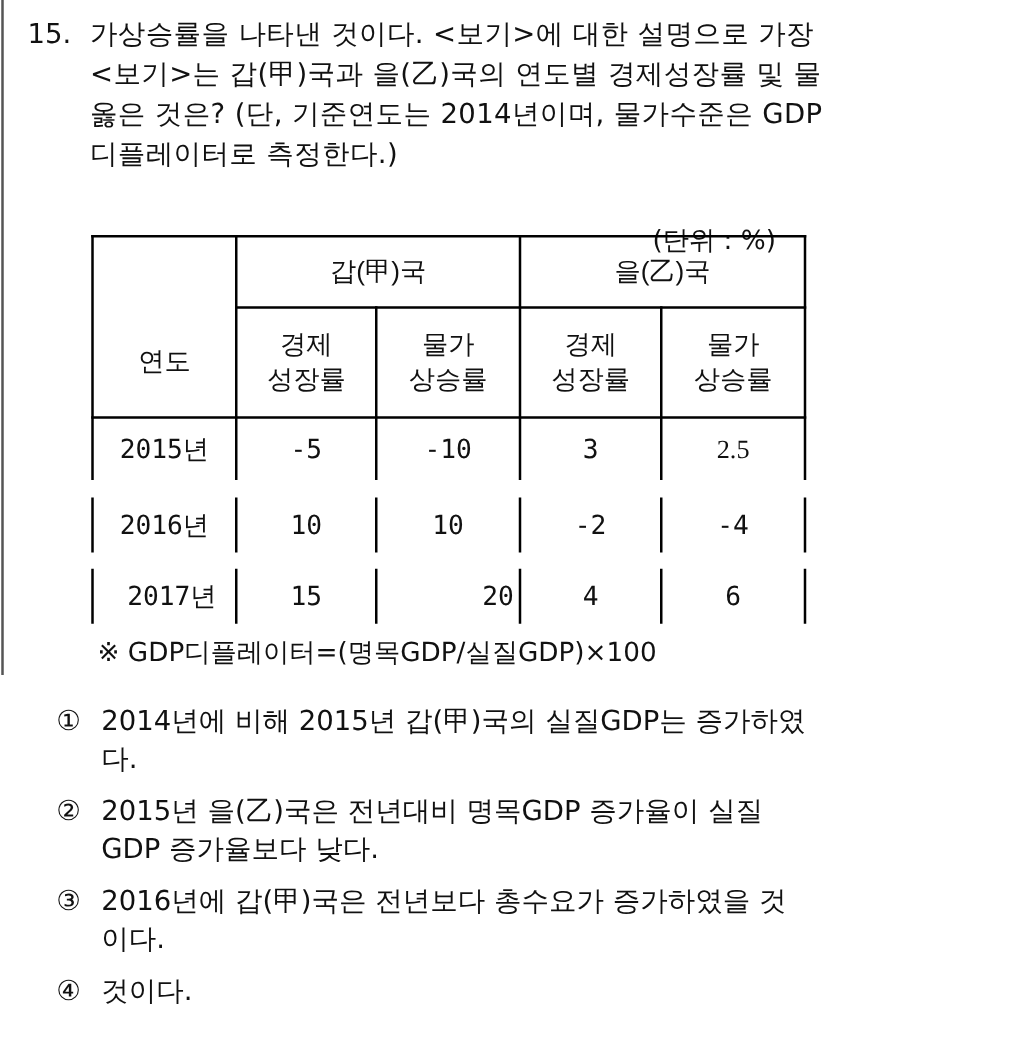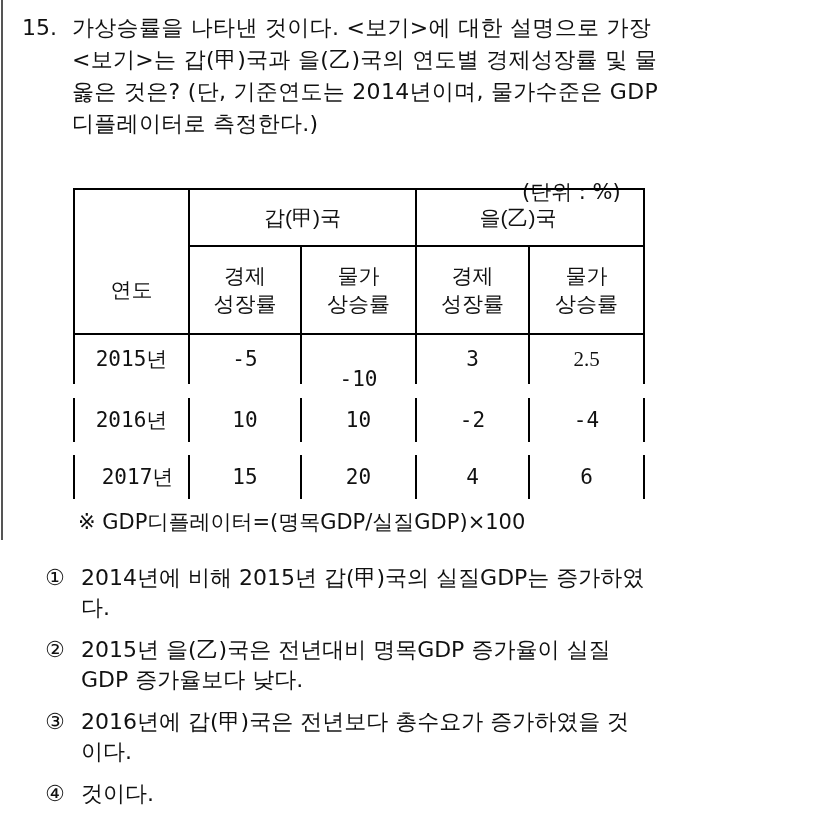--- a/index.html
+++ b/index.html
@@ -61,21 +61,21 @@
   <div class="vl" style="left:570px; top:210px; height:44px;"></div>
 
   <div class="vl" style="left:0; top:267px; height:44px;"></div>
   <div class="vl" style="left:115px; top:267px; height:44px;"></div>
   <div class="vl" style="left:227px; top:267px; height:44px;"></div>
   <div class="vl" style="left:342px; top:267px; height:44px;"></div>
   <div class="vl" style="left:455px; top:267px; height:44px;"></div>
   <div class="vl" style="left:570px; top:267px; height:44px;"></div>
 
   <div class="cell h" style="left:117px; top:2px; width:225px; height:55px;">갑(甲)국</div>
-  <div class="cell h" style="left:332px; top:2px; width:226px; height:55px;text-align:right;">을(乙)국</div>
+  <div class="cell h" style="left:344px; top:2px; width:226px; height:55px;text-align:right;">을(乙)국</div>
 
   <div class="cell h" style="left:2px; top:59px; width:113px; height:86px;">연도</div>
 
   <div class="cell h" style="left:117px; top:59px; width:110px; height:86px; flex-direction:column;">
     <span>경제</span>
     <span>성장률</span>
   </div>
   <div class="cell h" style="left:229px; top:59px; width:113px; height:86px; flex-direction:column;">
     <span>물가</span>
     <span>상승률</span>
@@ -84,33 +84,33 @@
     <span>경제</span>
     <span>성장률</span>
   </div>
   <div class="cell h" style="left:457px; top:59px; width:113px; height:86px; flex-direction:column;">
     <span>물가</span>
     <span>상승률</span>
   </div>
 
   <div class="cell" style="left:2px; top:147px; width:113px; height:48px;">2015년</div>
   <div class="cell" style="left:117px; top:147px; width:110px; height:48px;">-5</div>
-  <div class="cell" style="left:229px; top:147px; width:113px; height:48px;margin-top:20px;">-10</div>
+  <div class="cell" style="left:229px; top:147px; width:113px; height:48px;">-10</div>
   <div class="cell" style="left:344px; top:147px; width:111px; height:48px;">3</div>
   <div class="cell" style="left:457px; top:147px; width:113px; height:48px;font-family:Liberation Serif, serif;">2.5</div>
 
   <div class="cell" style="left:2px; top:210px; width:113px; height:44px;">2016년</div>
   <div class="cell" style="left:117px; top:210px; width:110px; height:44px;">10</div>
   <div class="cell" style="left:229px; top:210px; width:113px; height:44px;">10</div>
   <div class="cell" style="left:344px; top:210px; width:111px; height:44px;">-2</div>
   <div class="cell" style="left:457px; top:210px; width:113px; height:44px;">-4</div>
 
   <div class="cell" style="left:2px; top:267px; width:125px; height:44px;">2017년</div>
   <div class="cell" style="left:117px; top:267px; width:110px; height:44px;">15</div>
-  <div class="cell" style="left:229px; top:267px; width:113px; height:44px;">20</div>
+  <div class="cell" style="left:229px; top:267px; width:113px; height:44px;padding-left:40px;">20</div>
   <div class="cell" style="left:344px; top:267px; width:111px; height:44px;">4</div>
   <div class="cell" style="left:457px; top:267px; width:113px; height:44px;">6</div>
 </div>
 
 <div class="note">※ GDP디플레이터=(명목GDP/실질GDP)×100</div>
 
 <div class="choices">
   <div class="choice">
     <span class="choice-mark">①</span>
     <span class="choice-line">2014년에 비해 2015년 갑(甲)국의 실질GDP는 증가하였</span>

